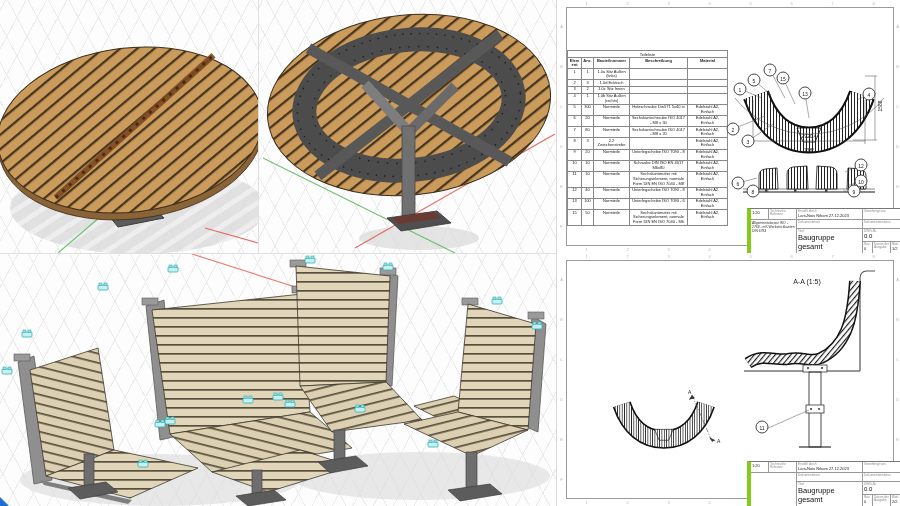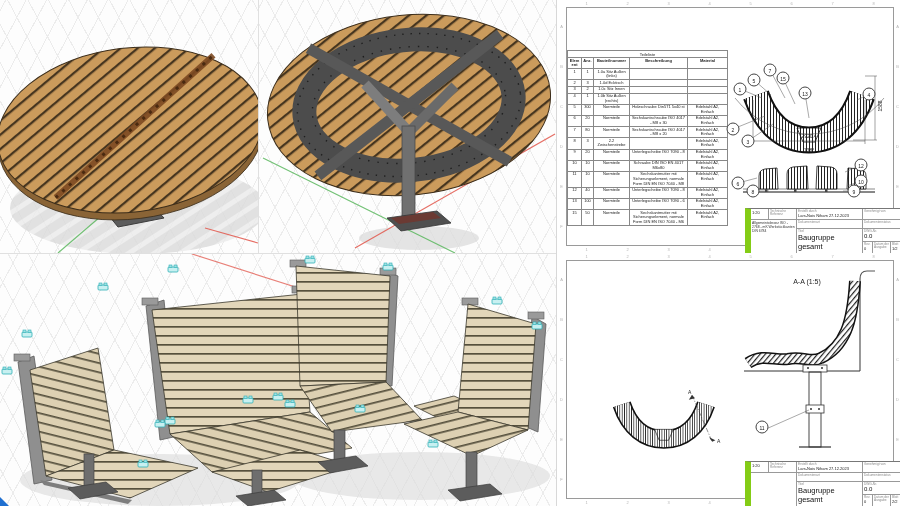--- a/index.html
+++ b/index.html
@@ -24,21 +24,21 @@
   .tick-right{top:7px;bottom:7px;right:0;width:7px;align-items:center;}
   .parts{position:absolute;left:10px;top:50px;width:160px;border-collapse:collapse;font-size:4px;color:#222;table-layout:fixed;}
   .parts caption{border:0.5px solid #888;border-bottom:none;font-size:4px;padding:0.5px;}
   .parts th,.parts td{border:0.5px solid #888;padding:0.5px 1px;text-align:center;vertical-align:top;line-height:1.15;word-wrap:break-word;}
   .balloon{position:absolute;width:11px;height:11px;border:1px solid #444;border-radius:50%;background:#fff;
            display:flex;align-items:center;justify-content:center;font-size:5px;color:#222;transform:translate(-50%,-50%);z-index:3;}
   .dim{position:absolute;font-size:5px;color:#222;transform:translate(-50%,-50%);z-index:3;white-space:nowrap;}
   .dim.rot{transform:translate(-50%,-50%) rotate(-90deg);}
   .sec-label{position:absolute;font-size:7px;color:#222;transform:translate(-50%,-50%);z-index:3;}
   .sec-mark{position:absolute;font-size:5px;color:#222;z-index:3;}
-  .tb{position:absolute;right:0;bottom:0;width:150px;height:44px;border-left:6px solid #84cc16;border-top:1px solid #777;font-size:3.5px;color:#555;background:#fff;z-index:4;}
+  .tb{position:absolute;right:0;bottom:0;width:150px;height:44px;border-left:4px solid #84cc16;border-top:1px solid #777;font-size:3.5px;color:#555;background:#fff;z-index:4;}
   .tb .cell{position:absolute;border-right:1px solid #999;border-bottom:1px solid #999;overflow:hidden;padding:0.5px 1px;box-sizing:border-box;}
   .tb .lab{display:block;color:#8a8a8a;font-size:3.2px;line-height:1;}
   .tb .val{display:block;color:#222;font-size:4px;}
   .tb .big{font-size:7.5px;color:#111;margin-top:2px;}
   .tb .num{font-size:6px;color:#111;text-align:center;margin-top:2px;}
   .corner-logo{position:absolute;left:0;bottom:0;width:0;height:0;border-left:9px solid #1f6fd0;border-top:9px solid transparent;z-index:5;}
 </style>
 </head>
 <body>
 

